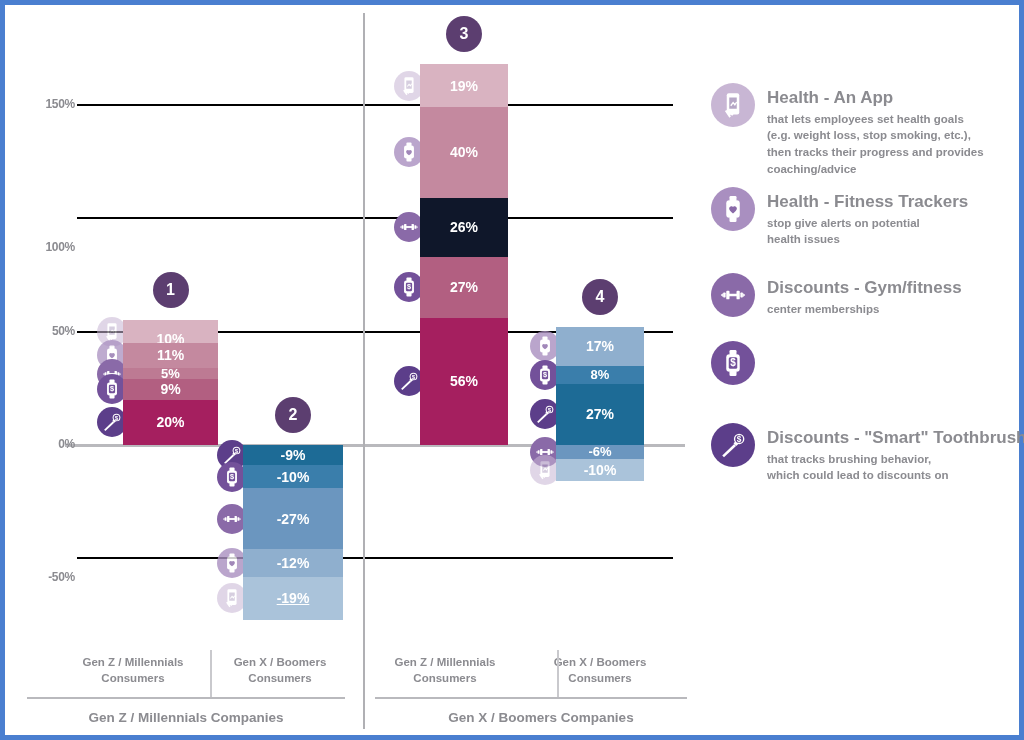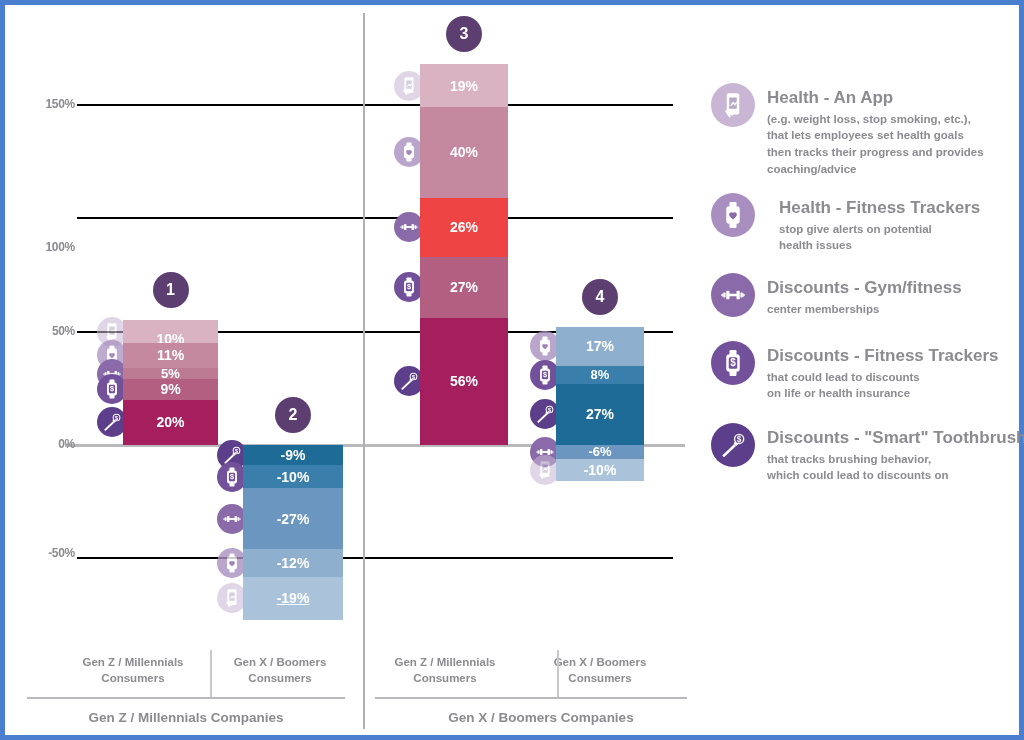--- a/index.html
+++ b/index.html
@@ -128,21 +128,21 @@
     <div id="gridlayer">
         <div class="gridline" style="top: 98.8px;"></div>
         <div class="ytick" style="top: 91.8px;">150%</div>
         <div class="gridline" style="top: 212.2px;"></div>
         <div class="ytick" style="top: 205.2px; margin-top: 30px;">100%</div>
         <div class="gridline" style="top: 325.6px;"></div>
         <div class="ytick" style="top: 318.6px;">50%</div>
         <div class="gridline zero" style="top: 439px;"></div>
         <div class="ytick" style="top: 432px;">0%</div>
         <div class="gridline" style="top: 552.4px;"></div>
-        <div class="ytick" style="top: 541px;">-50%</div>
+        <div class="ytick" style="top: 565px;">-50%</div>
       </div>
     <div id="vdiv"></div>
     <div id="barlayer">
         <div class="chip" style="width: 30px; height: 30px; left: 92px; top: 311.6px; background: rgb(200, 182, 212); opacity: 0.55;">
           <svg width="22" height="22" viewBox="0 0 24 24">
       <rect x="7" y="2.5" width="10" height="17" rx="1.6" fill="white"></rect>
       <rect x="8.4" y="4.4" width="7.2" height="12" fill="phone-app-icon" fill-opacity="0"></rect>
       <path d="M9 6h6v9H9z" fill="#7a5f98" fill-opacity=".55"></path>
       <path d="M10.2 12.6l1.9-2.5 1.4 1.7 1.4-2.2" stroke="white" stroke-width="1.1" fill="none"></path>
       <path d="M5.5 16.8c1.6-1.1 3.4-1 4.6.3l2.3 2.4-1 1.1-2-1.2.9 1.8-1.2.9-3.6-5.3z" fill="white"></path>
@@ -292,21 +292,21 @@
       <path d="M12.4 10.6l2.6-2.5 2.1 2.2-2.5 2.5z" fill="white"></path>
       <path d="M14.6 7.4l1.3-1.3 2.8 2.9-1.3 1.3z" fill="white"></path>
       <circle cx="16.9" cy="7.1" r="4.2" fill="white"></circle>
       <circle cx="16.9" cy="7.1" r="3.1" fill="#5c3e8a"></circle>
       <text x="16.9" y="9.6" font-size="6.6" font-weight="bold" fill="white" text-anchor="middle" font-family="Liberation Sans, sans-serif">$</text>
     </svg>
         </div>
         <div class="bar" style="left: 415px; top: 58.976px; width: 88px; height: 381.024px;">
           <div class="seg" style="top: 0px; height: 43.092px; background: rgb(217, 179, 193); font-size: 14px;">19%</div>
           <div class="seg" style="top: 43.092px; height: 90.72px; background: rgb(196, 137, 159); font-size: 14px;">40%</div>
-          <div class="seg" style="top: 133.812px; height: 58.968px; background: #ef4444; font-size: 14px;">26%</div>
+          <div class="seg" style="top: 133.812px; height: 58.968px; background: #0f172a; font-size: 14px;">26%</div>
           <div class="seg" style="top: 192.78px; height: 61.236px; background: rgb(178, 95, 129); font-size: 14px;">27%</div>
           <div class="seg" style="top: 254.016px; height: 127.008px; background: rgb(165, 31, 95); font-size: 14px;">56%</div>
         </div>
         <div class="badge" style="left: 441px; top: 10.976px;">3</div>
         <div class="chip" style="width: 30px; height: 30px; left: 525px; top: 326.342px; background: rgb(169, 143, 192); opacity: 0.8;">
           <svg width="22" height="22" viewBox="0 0 24 24">
       <rect x="9.2" y="1.6" width="5.6" height="4" rx="1" fill="white"></rect>
       <rect x="9.2" y="18.4" width="5.6" height="4" rx="1" fill="white"></rect>
       <rect x="6.6" y="5" width="10.8" height="14" rx="2.4" fill="white"></rect>
       <path d="M12 15.6c-1.6-1.3-3.1-2.5-3.1-4 0-1.1.8-1.9 1.8-1.9.7 0 1.1.35 1.3.7.2-.35.6-.7 1.3-.7 1 0 1.8.8 1.8 1.9 0 1.5-1.5 2.7-3.1 4z" fill="#8a6aa8"></path>
@@ -391,27 +391,27 @@
           <svg width="30" height="30" viewBox="0 0 24 24">
       <rect x="7" y="2.5" width="10" height="17" rx="1.6" fill="white"></rect>
       <rect x="8.4" y="4.4" width="7.2" height="12" fill="phone-app-icon" fill-opacity="0"></rect>
       <path d="M9 6h6v9H9z" fill="#7a5f98" fill-opacity=".55"></path>
       <path d="M10.2 12.6l1.9-2.5 1.4 1.7 1.4-2.2" stroke="white" stroke-width="1.1" fill="none"></path>
       <path d="M5.5 16.8c1.6-1.1 3.4-1 4.6.3l2.3 2.4-1 1.1-2-1.2.9 1.8-1.2.9-3.6-5.3z" fill="white"></path>
     </svg>
         </div>
         <div class="legtext">
           <div class="legtitle">Health - An App</div>
+          <div class="legdesc">that lets employees set health goals</div>
           <div class="legdesc">(e.g. weight loss, stop smoking, etc.),</div>
-          <div class="legdesc">that lets employees set health goals</div>
           <div class="legdesc">then tracks their progress and provides</div>
           <div class="legdesc">coaching/advice</div>
         </div>
       </div>
-      <div class="legrow" style="top: 110px; gap: 12px;">
+      <div class="legrow" style="top: 104px;">
         <div class="legicon" style="background: rgb(169, 143, 192);">
           <svg width="30" height="30" viewBox="0 0 24 24">
       <rect x="9.2" y="1.6" width="5.6" height="4" rx="1" fill="white"></rect>
       <rect x="9.2" y="18.4" width="5.6" height="4" rx="1" fill="white"></rect>
       <rect x="6.6" y="5" width="10.8" height="14" rx="2.4" fill="white"></rect>
       <path d="M12 15.6c-1.6-1.3-3.1-2.5-3.1-4 0-1.1.8-1.9 1.8-1.9.7 0 1.1.35 1.3.7.2-.35.6-.7 1.3-.7 1 0 1.8.8 1.8 1.9 0 1.5-1.5 2.7-3.1 4z" fill="#8a6aa8"></path>
     </svg>
         </div>
         <div class="legtext">
           <div class="legtitle">Health - Fitness Trackers</div>
@@ -439,25 +439,20 @@
       <div class="legrow" style="top: 258px;">
         <div class="legicon" style="background: rgb(115, 81, 154);">
           <svg width="30" height="30" viewBox="0 0 24 24">
       <rect x="9.2" y="1.6" width="5.6" height="4" rx="1" fill="white"></rect>
       <rect x="9.2" y="18.4" width="5.6" height="4" rx="1" fill="white"></rect>
       <rect x="6.6" y="5" width="10.8" height="14" rx="2.4" fill="white"></rect>
       <rect x="8.6" y="7.4" width="6.8" height="9.2" rx="1.2" fill="#73519a"></rect>
       <text x="12" y="14.6" font-size="8" font-weight="bold" fill="white" text-anchor="middle" font-family="Liberation Sans, sans-serif">$</text>
     </svg>
         </div>
-        <div class="legtext">
-          <div class="legtitle">Discounts - Fitness Trackers</div>
-          <div class="legdesc">that could lead to discounts</div>
-          <div class="legdesc">on life or health insurance</div>
-        </div>
       </div>
       <div class="legrow" style="top: 340px;">
         <div class="legicon" style="background: rgb(92, 62, 138);">
           <svg width="30" height="30" viewBox="0 0 24 24">
       <path d="M3.4 20.4L13 11.2l1.4 1.5-9.6 9.1z" fill="white"></path>
       <path d="M12.4 10.6l2.6-2.5 2.1 2.2-2.5 2.5z" fill="white"></path>
       <path d="M14.6 7.4l1.3-1.3 2.8 2.9-1.3 1.3z" fill="white"></path>
       <circle cx="16.9" cy="7.1" r="4.2" fill="white"></circle>
       <circle cx="16.9" cy="7.1" r="3.1" fill="#5c3e8a"></circle>
       <text x="16.9" y="9.6" font-size="6.6" font-weight="bold" fill="white" text-anchor="middle" font-family="Liberation Sans, sans-serif">$</text>

